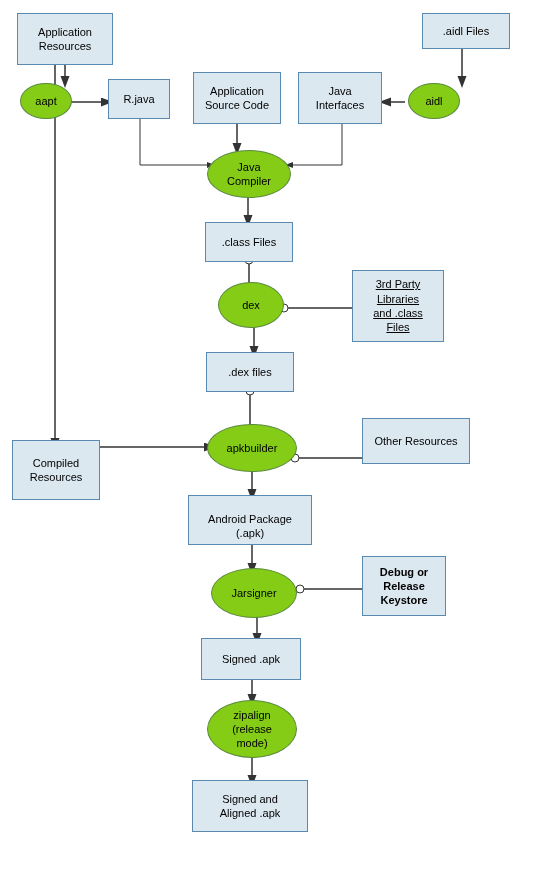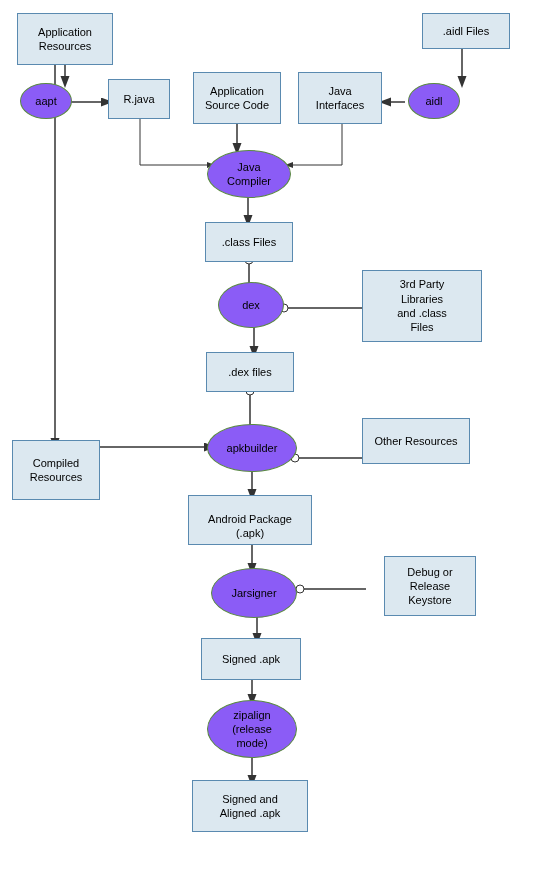--- a/index.html
+++ b/index.html
@@ -24,21 +24,21 @@
       border: 1px solid #5a8ab0;
       text-align: center;
       display: flex;
       align-items: center;
       justify-content: center;
       line-height: 1.3;
     }
     
     .ellipse {
       position: absolute;
-      background: #8b5cf6;
+      background: #84cc16;
       border: 1px solid #5a8a40;
       border-radius: 50%;
       text-align: center;
       display: flex;
       align-items: center;
       justify-content: center;
       line-height: 1.3;
       padding: 4px;
     }
     
@@ -151,21 +151,21 @@
   </div>
 
   <div class="box" style="left:205px;top:222px;width:88px;height:40px;">
     <span>.class Files</span>
   </div>
 
   <div class="ellipse" style="left:218px;top:282px;width:66px;height:46px;">
     <span>dex</span>
   </div>
 
-  <div class="box" style="left:362px;top:270px;width:120px;height:72px;">
+  <div class="box" style="left:352px;top:270px;width:92px;height:72px;text-decoration:underline;">
     <span style="white-space:pre-line;">3rd Party
 Libraries
 and .class
 Files</span>
   </div>
 
   <div class="box" style="left:206px;top:352px;width:88px;height:40px;">
     <span>.dex files</span>
   </div>
 
@@ -184,21 +184,21 @@
 
   <div class="box" style="left:188px;top:495px;width:124px;height:50px;">
     <span style="white-space:pre-line;margin-top:12px;">Android Package
 (.apk)</span>
   </div>
 
   <div class="ellipse" style="left:211px;top:568px;width:86px;height:50px;">
     <span>Jarsigner</span>
   </div>
 
-  <div class="box" style="left:384px;top:556px;width:92px;height:60px;">
+  <div class="box" style="left:362px;top:556px;width:84px;height:60px;font-weight:bold;">
     <span style="white-space:pre-line;">Debug or
 Release
 Keystore</span>
   </div>
 
   <div class="box" style="left:201px;top:638px;width:100px;height:42px;">
     <span>Signed .apk</span>
   </div>
 
   <div class="ellipse" style="left:207px;top:700px;width:90px;height:58px;">

